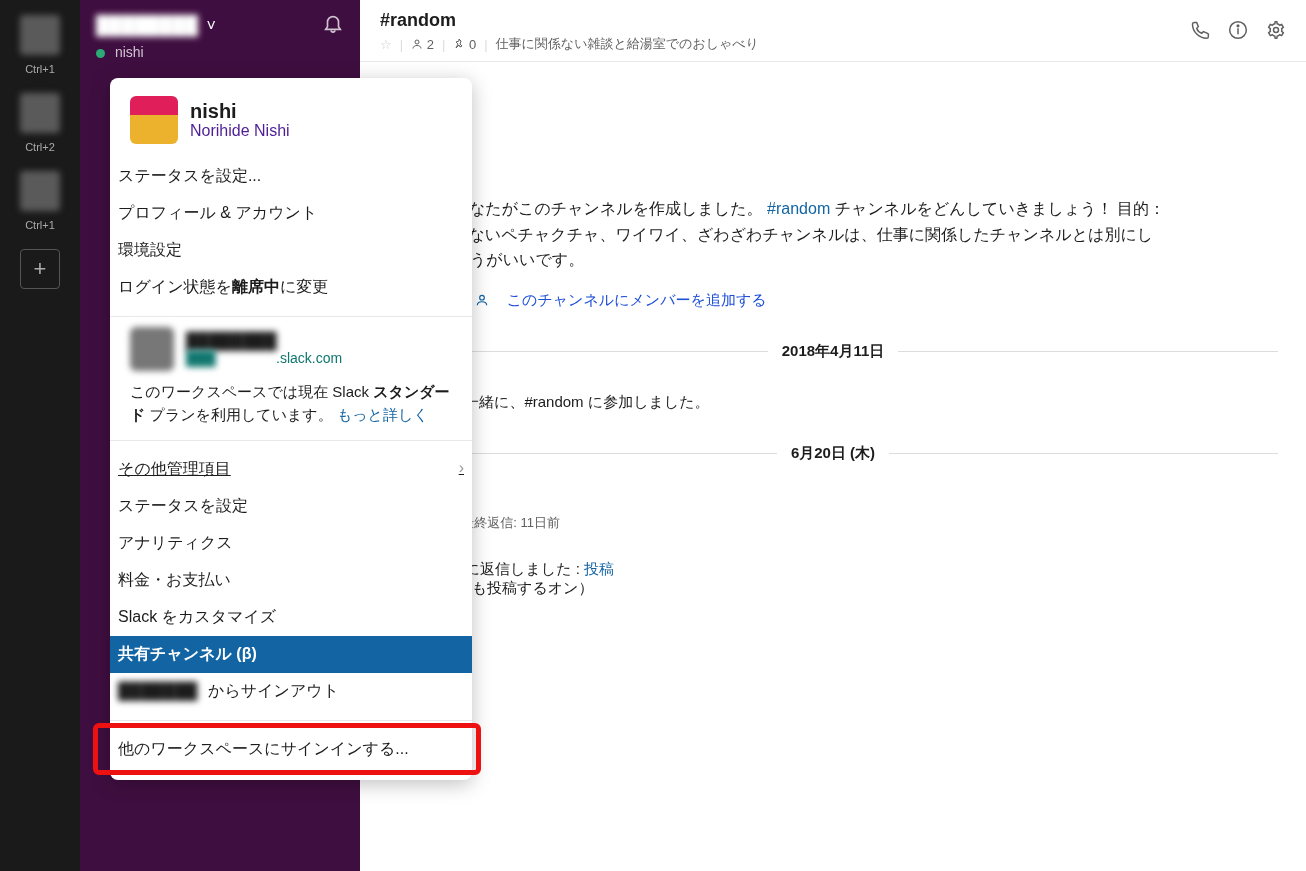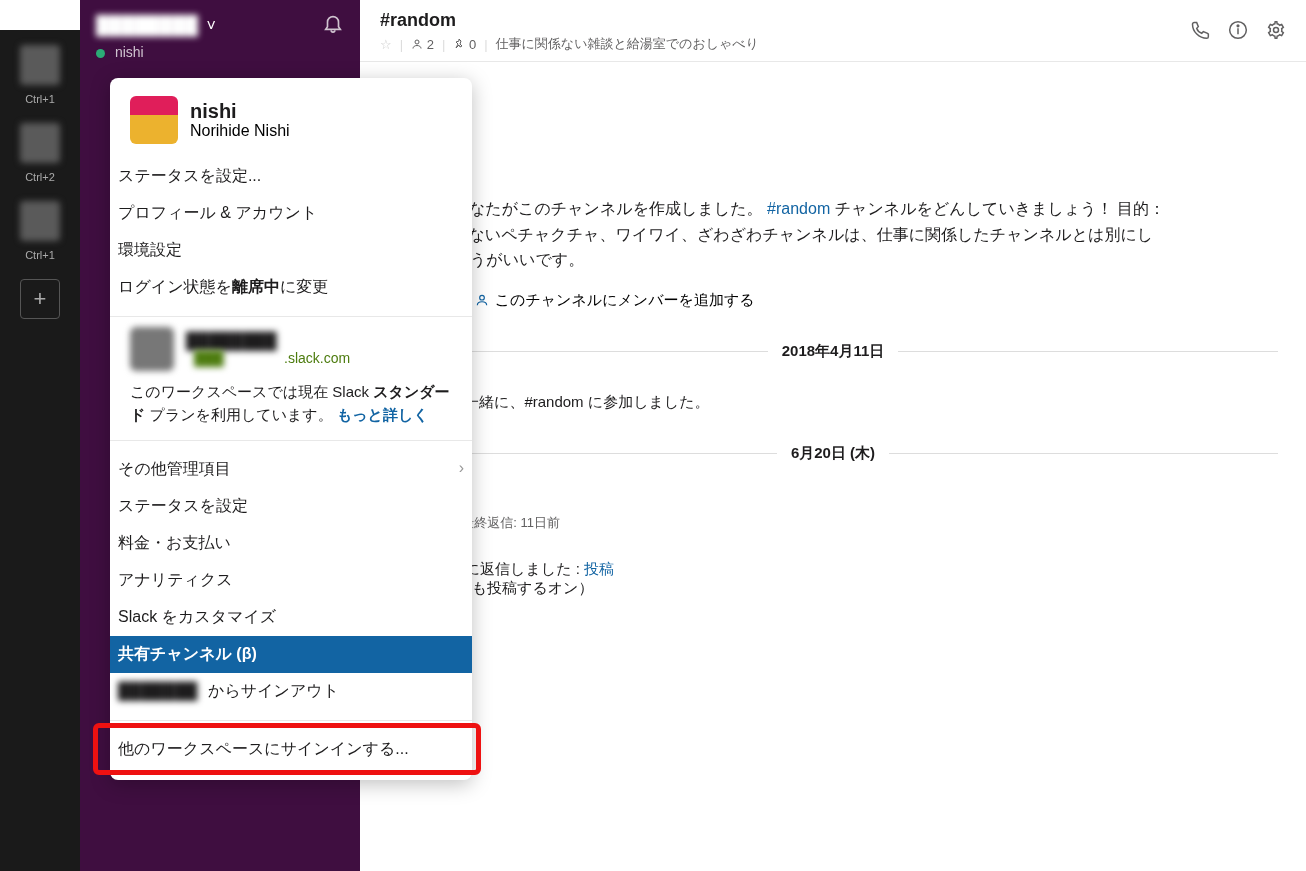--- a/index.html
+++ b/index.html
@@ -1,17 +1,17 @@
 <!DOCTYPE html>
 <html><head>
 <meta charset="utf-8">
 <style>
 * { margin: 0; padding: 0; box-sizing: border-box; font-family: -apple-system, BlinkMacSystemFont, "Segoe UI", "Hiragino Sans", "Meiryo", sans-serif; }
 body { background: #fff; width: 1306px; height: 871px; overflow: hidden; display: flex; }
-.workspace-rail { width: 80px; background: #1a1a1a; color: #bbb; display: flex; flex-direction: column; align-items: center; padding-top: 15px; gap: 8px; margin-top: 30px; }
+.workspace-rail { width: 80px; background: #1a1a1a; color: #bbb; display: flex; flex-direction: column; align-items: center; padding-top: 15px; gap: 8px; }
 .ws-tile { width: 40px; height: 40px; background: #5a5a5a; border-radius: 4px; filter: blur(3px); }
 .ws-shortcut { font-size: 11px; color: #aaa; margin-bottom: 10px; }
 .ws-add { width: 40px; height: 40px; border: 1px solid #555; border-radius: 4px; display: flex; align-items: center; justify-content: center; color: #aaa; font-size: 22px; }
 .sidebar { width: 280px; background: #3f0e40; color: #cfc3cf; position: relative; }
 .sidebar-header { display: flex; align-items: center; justify-content: space-between; padding: 12px 16px 6px; }
 .ws-name { font-weight: 600; color: #fff; font-size: 18px; filter: blur(3px);}
 .ws-caret { color: #fff; margin-left: 4px;}
 .bell-icon { color: #cfc3cf; }
 .presence-row { padding: 0 16px 12px; font-size: 14px; }
 .presence-dot { display:inline-block; width:9px;height:9px;background:#2bac76;border-radius:50%;margin-right:6px;vertical-align:middle;}
@@ -22,48 +22,48 @@
 .ch-meta { display:flex; align-items:center; gap:8px; color:#616061; font-size:13px;}
 .ch-meta .sep{color:#ddd;}
 .star{color:#ccc;}
 .header-icons { display:flex; gap:18px; color:#616061;}
 .header-icons svg{cursor:pointer;}
 .content { flex:1; padding: 0 28px; overflow:hidden; color:#1d1c1d;}
 .channel-hero { padding-top: 80px; }
 .hero-title { font-size: 36px; font-weight:800; margin-bottom:12px; }
 .hero-body { font-size:16px; line-height:1.6; max-width: 780px;}
 .hero-actions { margin-top:18px; display:flex; gap:26px; }
-.hero-actions a { color:#000000; font-size:15px; display:flex; align-items:center; gap:6px;}
+.hero-actions a { color:#1d4ed8; font-size:15px; display:flex; align-items:center; gap:18px;}
 .date-divider { display:flex; align-items:center; margin: 32px 0 14px;}
 .date-divider .line{flex:1;height:1px;background:#ddd;}
 .date-divider .label{padding:0 14px;font-weight:700;font-size:15px;color:#1d1c1d;}
 .msg { display:flex; gap:10px; margin-bottom:10px;}
 .msg .name{font-weight:700;}
 .msg .time{color:#616061;font-size:12px;margin-left:4px;}
 .msg-body{font-size:15px;}
 .reply-row{display:flex;align-items:center;gap:10px;font-size:13px;}
 .reply-link{color:#1264a3;font-weight:500;}
 .reply-meta{color:#616061;}
 .post-link{color:#1264a3;}
 
 .dropdown { position: absolute; top: 78px; left: 110px; width: 362px; background:#fff; border-radius:8px; box-shadow:0 4px 20px rgba(0,0,0,0.25); z-index:100; padding: 18px 0 12px; color:#1d1c1d;}
 .dd-user-row{display:flex;gap:12px;padding:0 20px 14px;align-items:center;}
 .dd-avatar{width:48px;height:48px;border-radius:6px;background:linear-gradient(#e01e5a 40%, #ecb22e 40%);} 
 .dd-display{font-weight:800;font-size:20px;line-height:1.1;}
-.dd-real{color:#000000;font-size:16px;}
+.dd-real{color:#4c1d95;font-size:16px;}
 .dd-item{padding:8px 8px;font-size:16px;cursor:pointer;}
 .dd-sep{height:1px;background:#e8e8e8;margin:10px 0;}
 .dd-ws-row{display:flex;gap:12px;padding:0 20px;align-items:center;}
 .dd-ws-icon{width:44px;height:44px;background:#777;border-radius:6px;filter:blur(3px);}
 .dd-ws-name{font-weight:600;font-size:16px;filter:blur(3px);}
-.dd-ws-url{color:#4d7c0f;font-size:14px;margin-left:8px;}
+.dd-ws-url{color:#0f766e;font-size:14px;}
 .dd-plan{padding:10px 20px 4px;font-size:15px;line-height:1.5;}
 .dd-plan .bold{font-weight:700;}
-.dd-plan .link{color:#1264a3;font-weight:bold;}
-.dd-item.with-arrow{display:flex;justify-content:space-between;align-items:flex-start;}
+.dd-plan .link{color:#1264a3;}
+.dd-item.with-arrow{display:flex;justify-content:space-between;align-items:flex-start;text-decoration:underline;}
 .dd-item.highlight{background:#1264a3;color:#fff;font-weight:700;}
 .red-box{position:absolute;border:5px solid #e11;border-radius:6px;pointer-events:none;z-index:200;}
 .blur-inline{filter:blur(3px);display:inline-block;min-width:90px;}
 </style>
 </head>
 <body>
 
 <div class="workspace-rail">
   <div class="ws-tile"></div>
   <div class="ws-shortcut">Ctrl+1</div>
@@ -118,22 +118,22 @@
   <div class="dd-plan">
     <span>このワークスペースでは現在 Slack </span><span class="bold">スタンダード</span><span> プランを利用しています。</span>
     <span class="link">もっと詳しく</span>
   </div>
   <div class="dd-sep"></div>
   <div class="dd-item with-arrow">
     <span>その他管理項目</span>
     <span style="color:#999">›</span>
   </div>
   <div class="dd-item">ステータスを設定</div>
+  <div class="dd-item">アナリティクス</div>
   <div class="dd-item">料金・お支払い</div>
-  <div class="dd-item">アナリティクス</div>
   <div class="dd-item">Slack をカスタマイズ</div>
   <div class="dd-item highlight">共有チャンネル (β)</div>
   <div class="dd-item">
     <span class="blur-inline">███████</span><span>からサインアウト</span>
   </div>
   <div class="dd-sep"></div>
   <div class="dd-item">他のワークスペースにサインインする...</div>
 </div>
 
 <div class="red-box" style="left:93px;top:723px;width:388px;height:52px;"></div>

